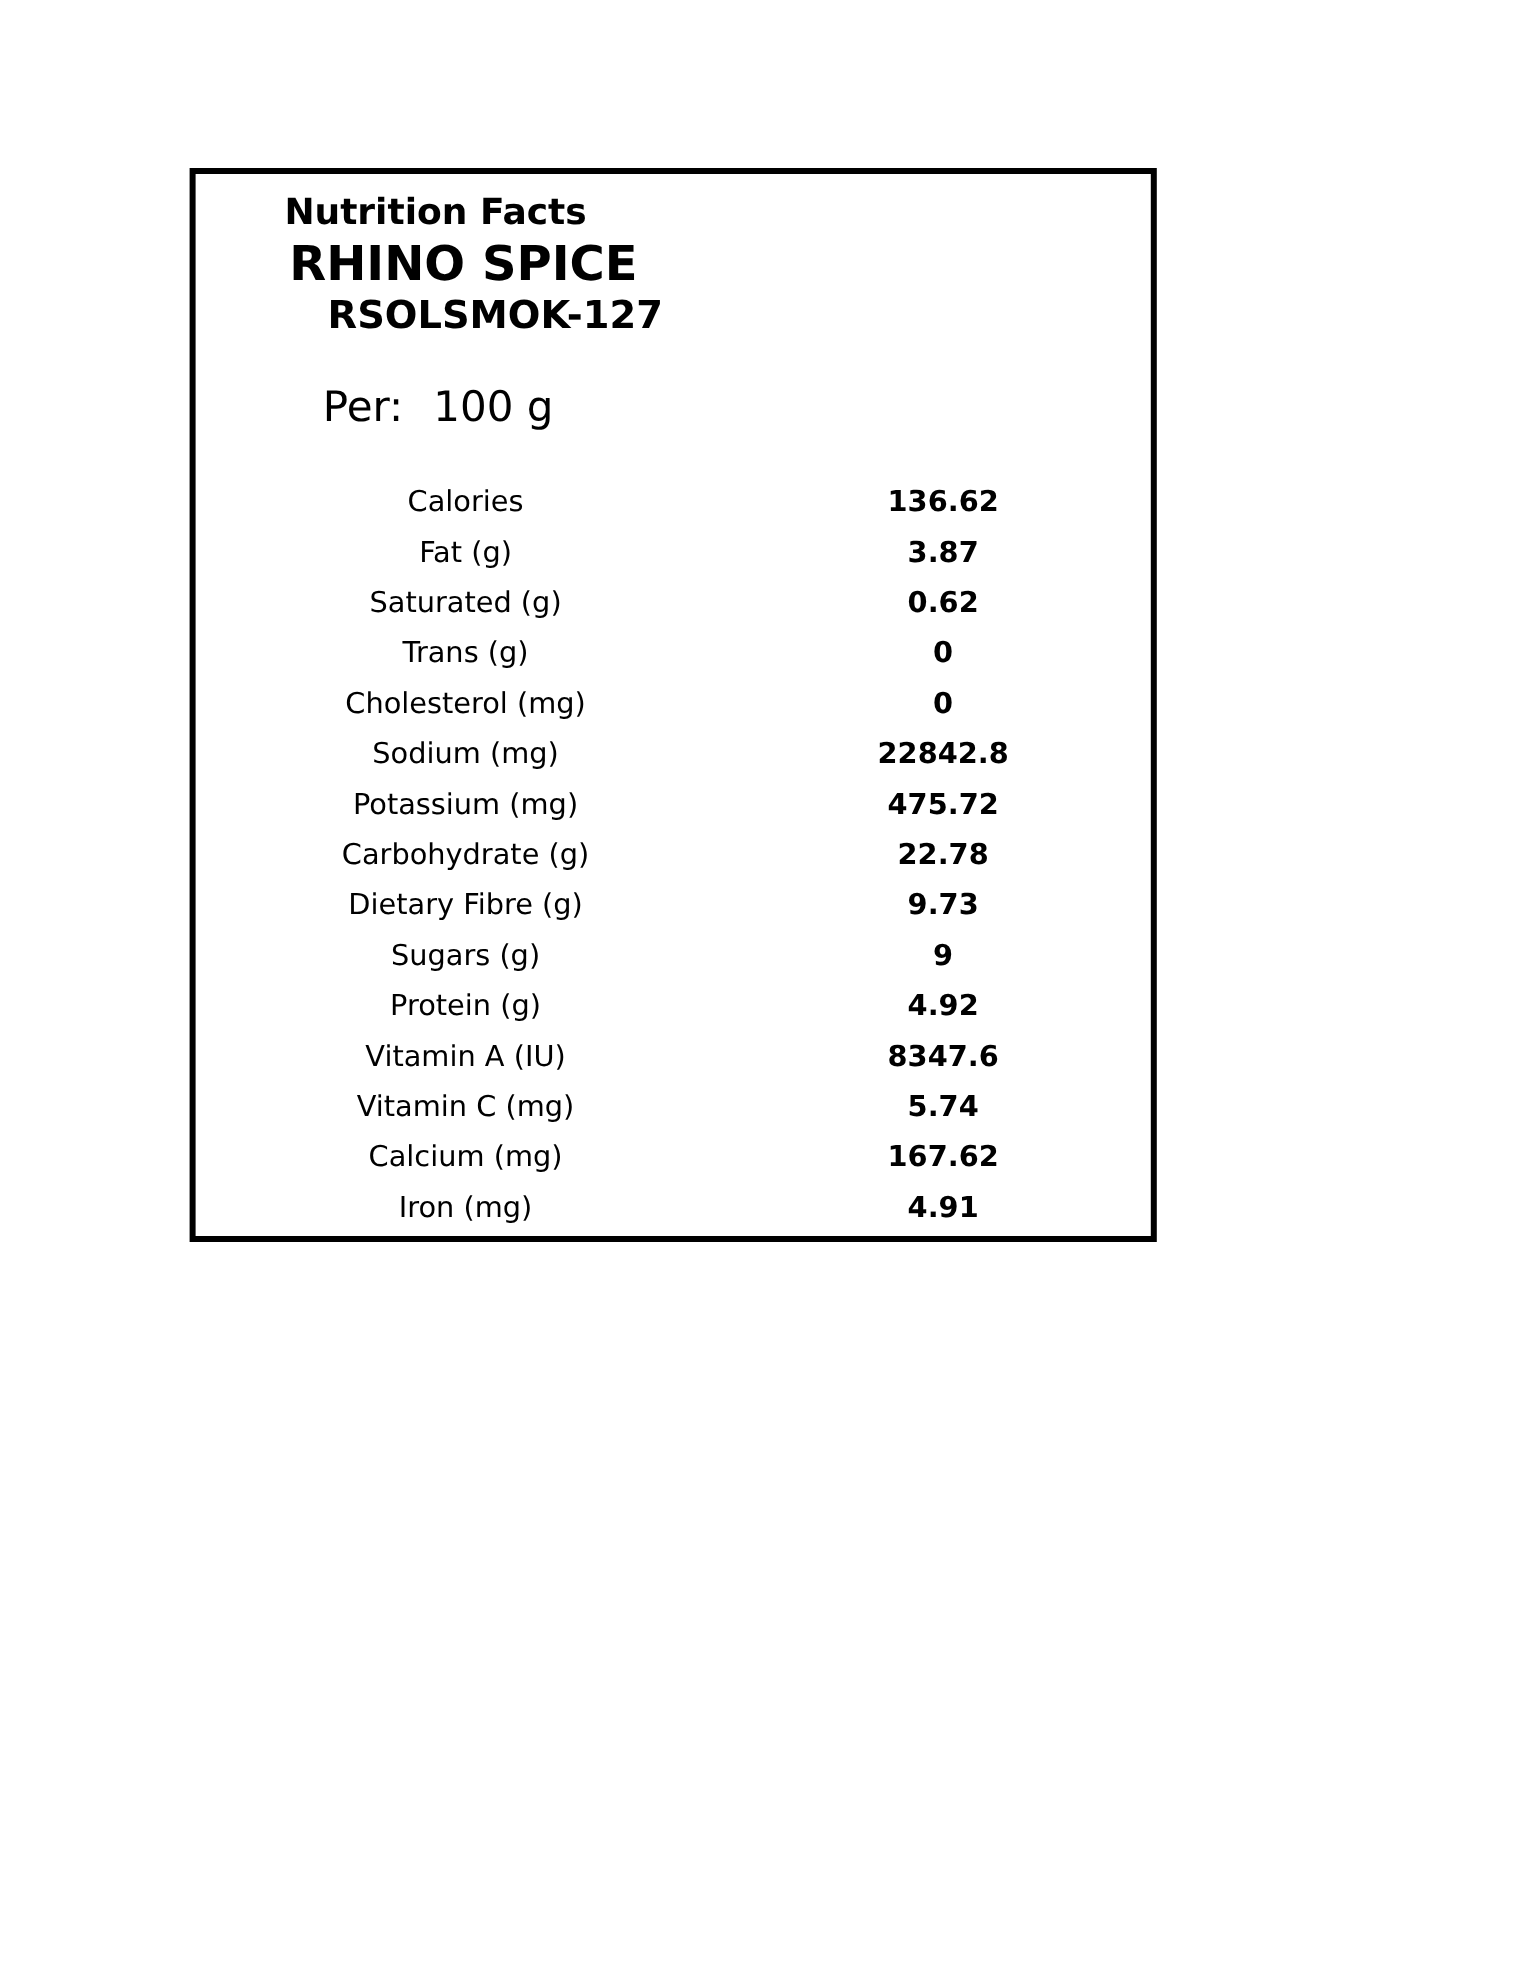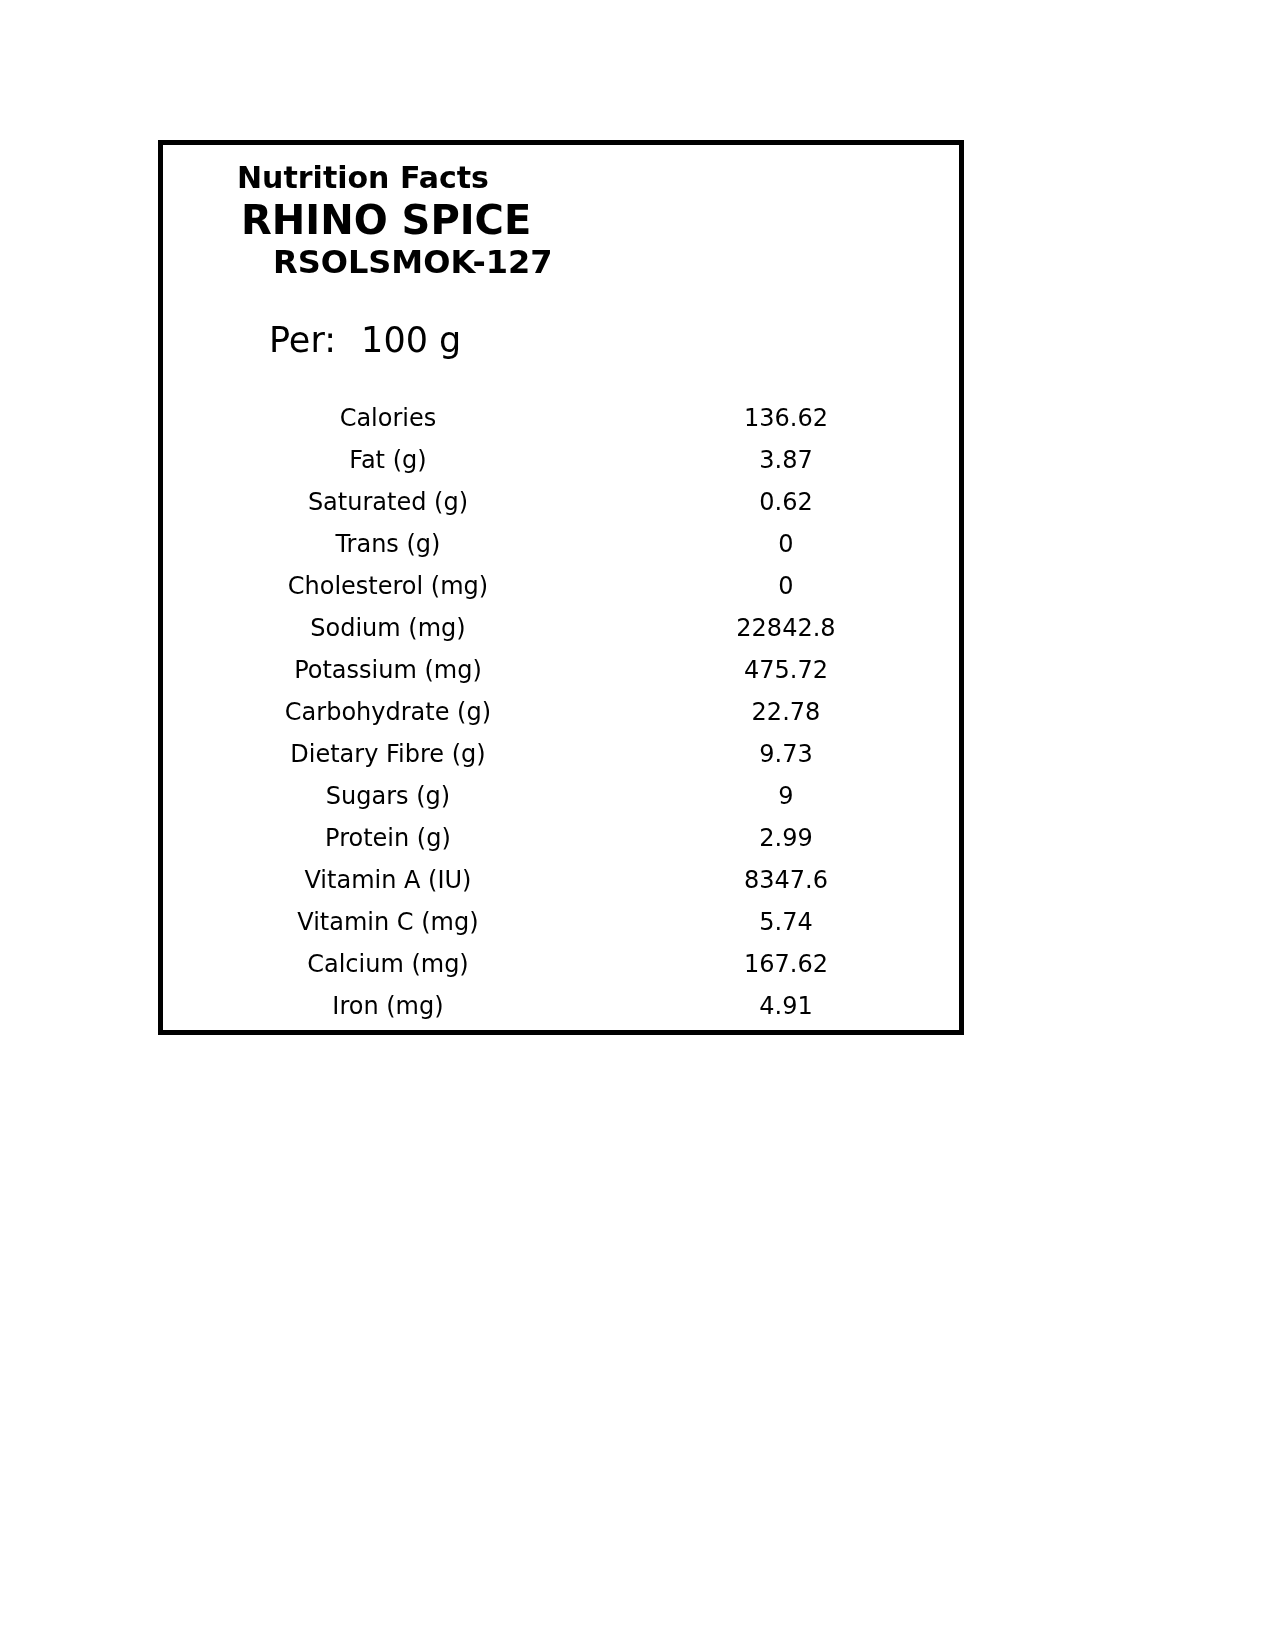--- a/index.html
+++ b/index.html
@@ -81,20 +81,21 @@
     vertical-align: baseline;
   }
   .nutrient-name {
     width: 52%;
     text-align: center;
     padding-right: 14px;
   }
   .nutrient-value {
     width: 40%;
     text-align: center;
+    font-weight: bold;
   }
 </style>
 </head>
 <body>
 
 <div class="label-panel">
 
   <div class="heading-block">
     <span class="nf-title">Nutrition Facts</span>
     <span class="brand-line">RHINO SPICE</span>
@@ -145,21 +146,21 @@
       <tr>
         <td class="nutrient-name">Dietary Fibre (g)</td>
         <td class="nutrient-value">9.73</td>
       </tr>
       <tr>
         <td class="nutrient-name">Sugars (g)</td>
         <td class="nutrient-value">9</td>
       </tr>
       <tr>
         <td class="nutrient-name">Protein (g)</td>
-        <td class="nutrient-value">2.99</td>
+        <td class="nutrient-value">4.92</td>
       </tr>
       <tr>
         <td class="nutrient-name">Vitamin A (IU)</td>
         <td class="nutrient-value">8347.6</td>
       </tr>
       <tr>
         <td class="nutrient-name">Vitamin C (mg)</td>
         <td class="nutrient-value">5.74</td>
       </tr>
       <tr>

